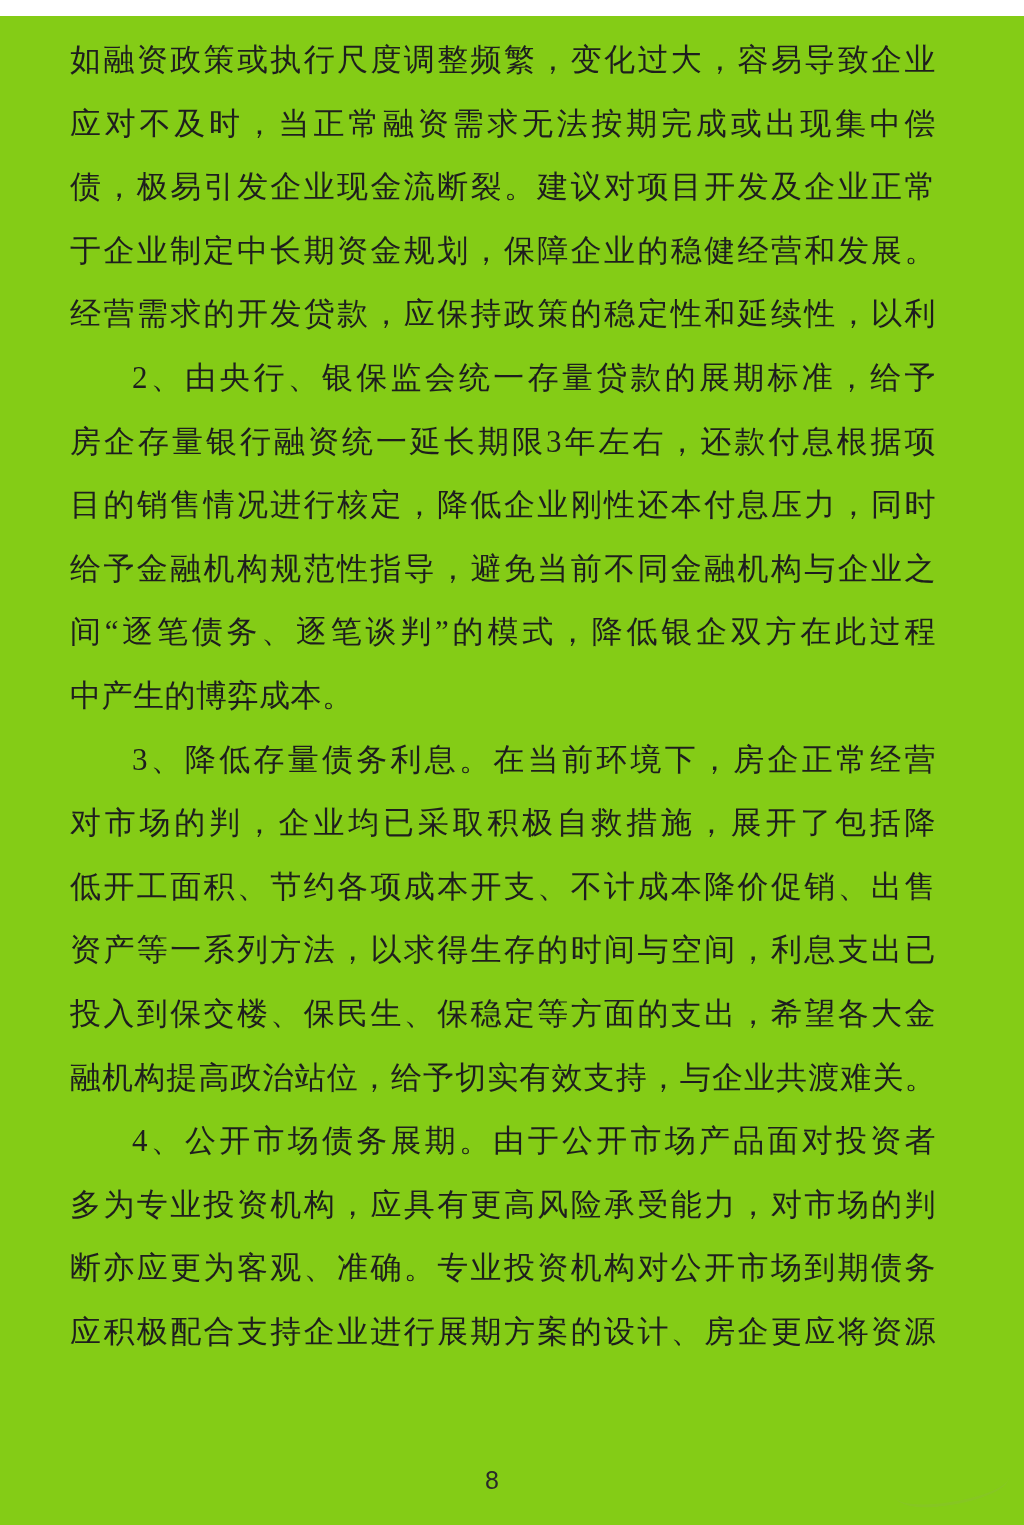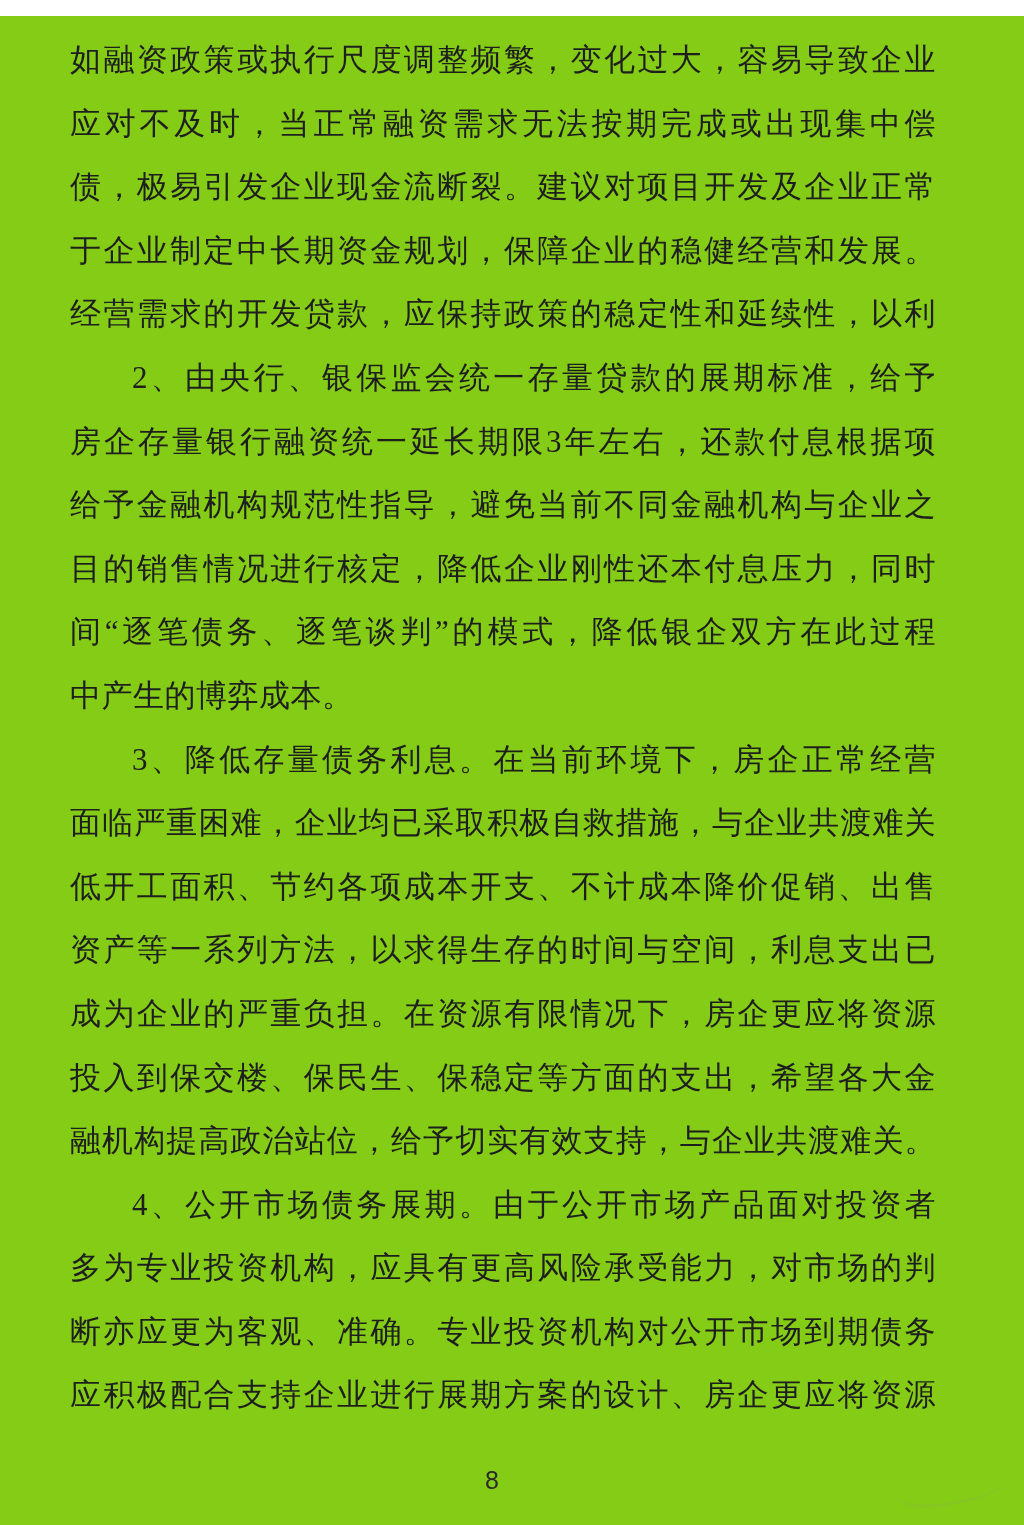--- a/index.html
+++ b/index.html
@@ -77,32 +77,31 @@
       <span class="line">如融资政策或执行尺度调整频繁，变化过大，容易导致企业</span>
       <span class="line">应对不及时，当正常融资需求无法按期完成或出现集中偿</span>
       <span class="line">债，极易引发企业现金流断裂。建议对项目开发及企业正常</span>
       <span class="line">于企业制定中长期资金规划，保障企业的稳健经营和发展。</span>
       <span class="line">经营需求的开发贷款，应保持政策的稳定性和延续性，以利</span>
     </div>
 
     <div class="para">
       <span class="line indent">2、由央行、银保监会统一存量贷款的展期标准，给予</span>
       <span class="line">房企存量银行融资统一延长期限3年左右，还款付息根据项</span>
+      <span class="line">目的销售情况进行核定，降低企业刚性还本付息压力，同时</span>
       <span class="line">给予金融机构规范性指导，避免当前不同金融机构与企业之</span>
-      <span class="line">目的销售情况进行核定，降低企业刚性还本付息压力，同时</span>
       <span class="line">间“逐笔债务、逐笔谈判”的模式，降低银企双方在此过程</span>
       <span class="line short">中产生的博弈成本。</span>
     </div>
 
     <div class="para">
       <span class="line indent">3、降低存量债务利息。在当前环境下，房企正常经营</span>
-      <span class="line">面临严重困难，企业均已采取积极自救措施，与企业共渡难关</span>
+      <span class="line">对市场的判，企业均已采取积极自救措施，展开了包括降</span>
       <span class="line">低开工面积、节约各项成本开支、不计成本降价促销、出售</span>
       <span class="line">资产等一系列方法，以求得生存的时间与空间，利息支出已</span>
-      <span class="line">成为企业的严重负担。在资源有限情况下，房企更应将资源</span>
       <span class="line">投入到保交楼、保民生、保稳定等方面的支出，希望各大金</span>
       <span class="line">融机构提高政治站位，给予切实有效支持，与企业共渡难关。</span>
     </div>
 
     <div class="para">
       <span class="line indent">4、公开市场债务展期。由于公开市场产品面对投资者</span>
       <span class="line">多为专业投资机构，应具有更高风险承受能力，对市场的判</span>
       <span class="line">断亦应更为客观、准确。专业投资机构对公开市场到期债务</span>
       <span class="line">应积极配合支持企业进行展期方案的设计、房企更应将资源</span>
     </div>

